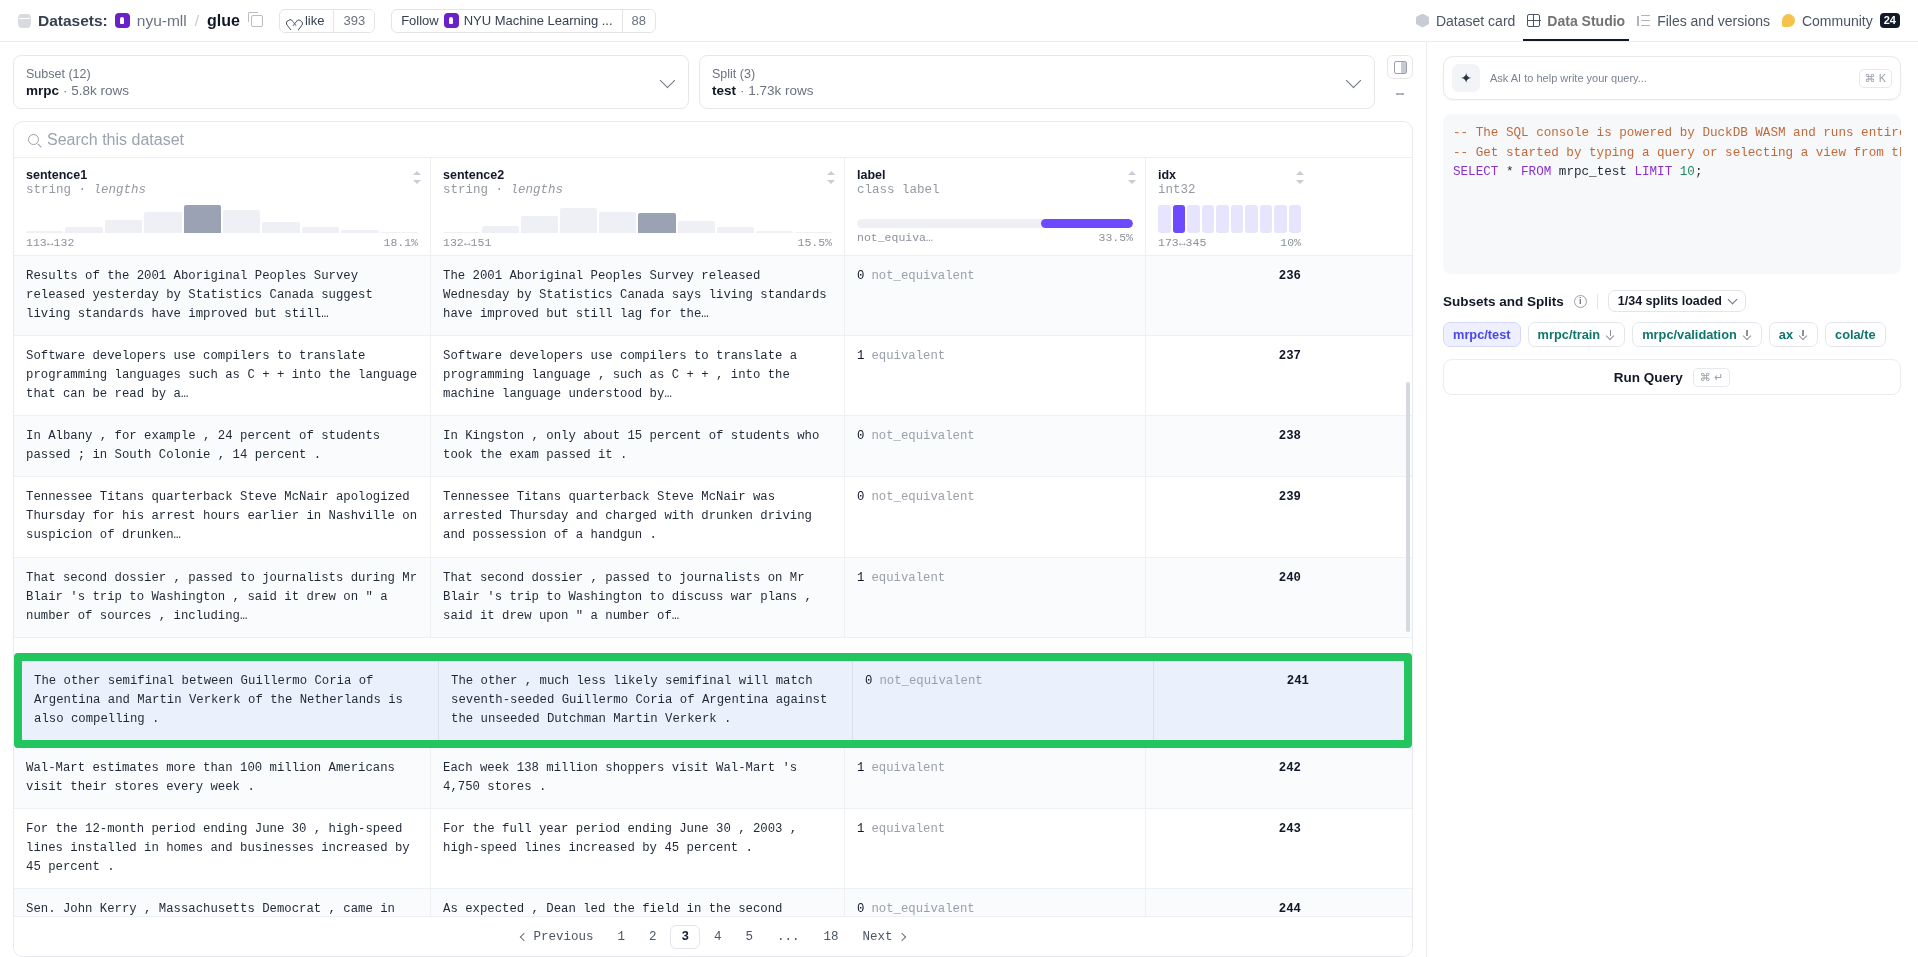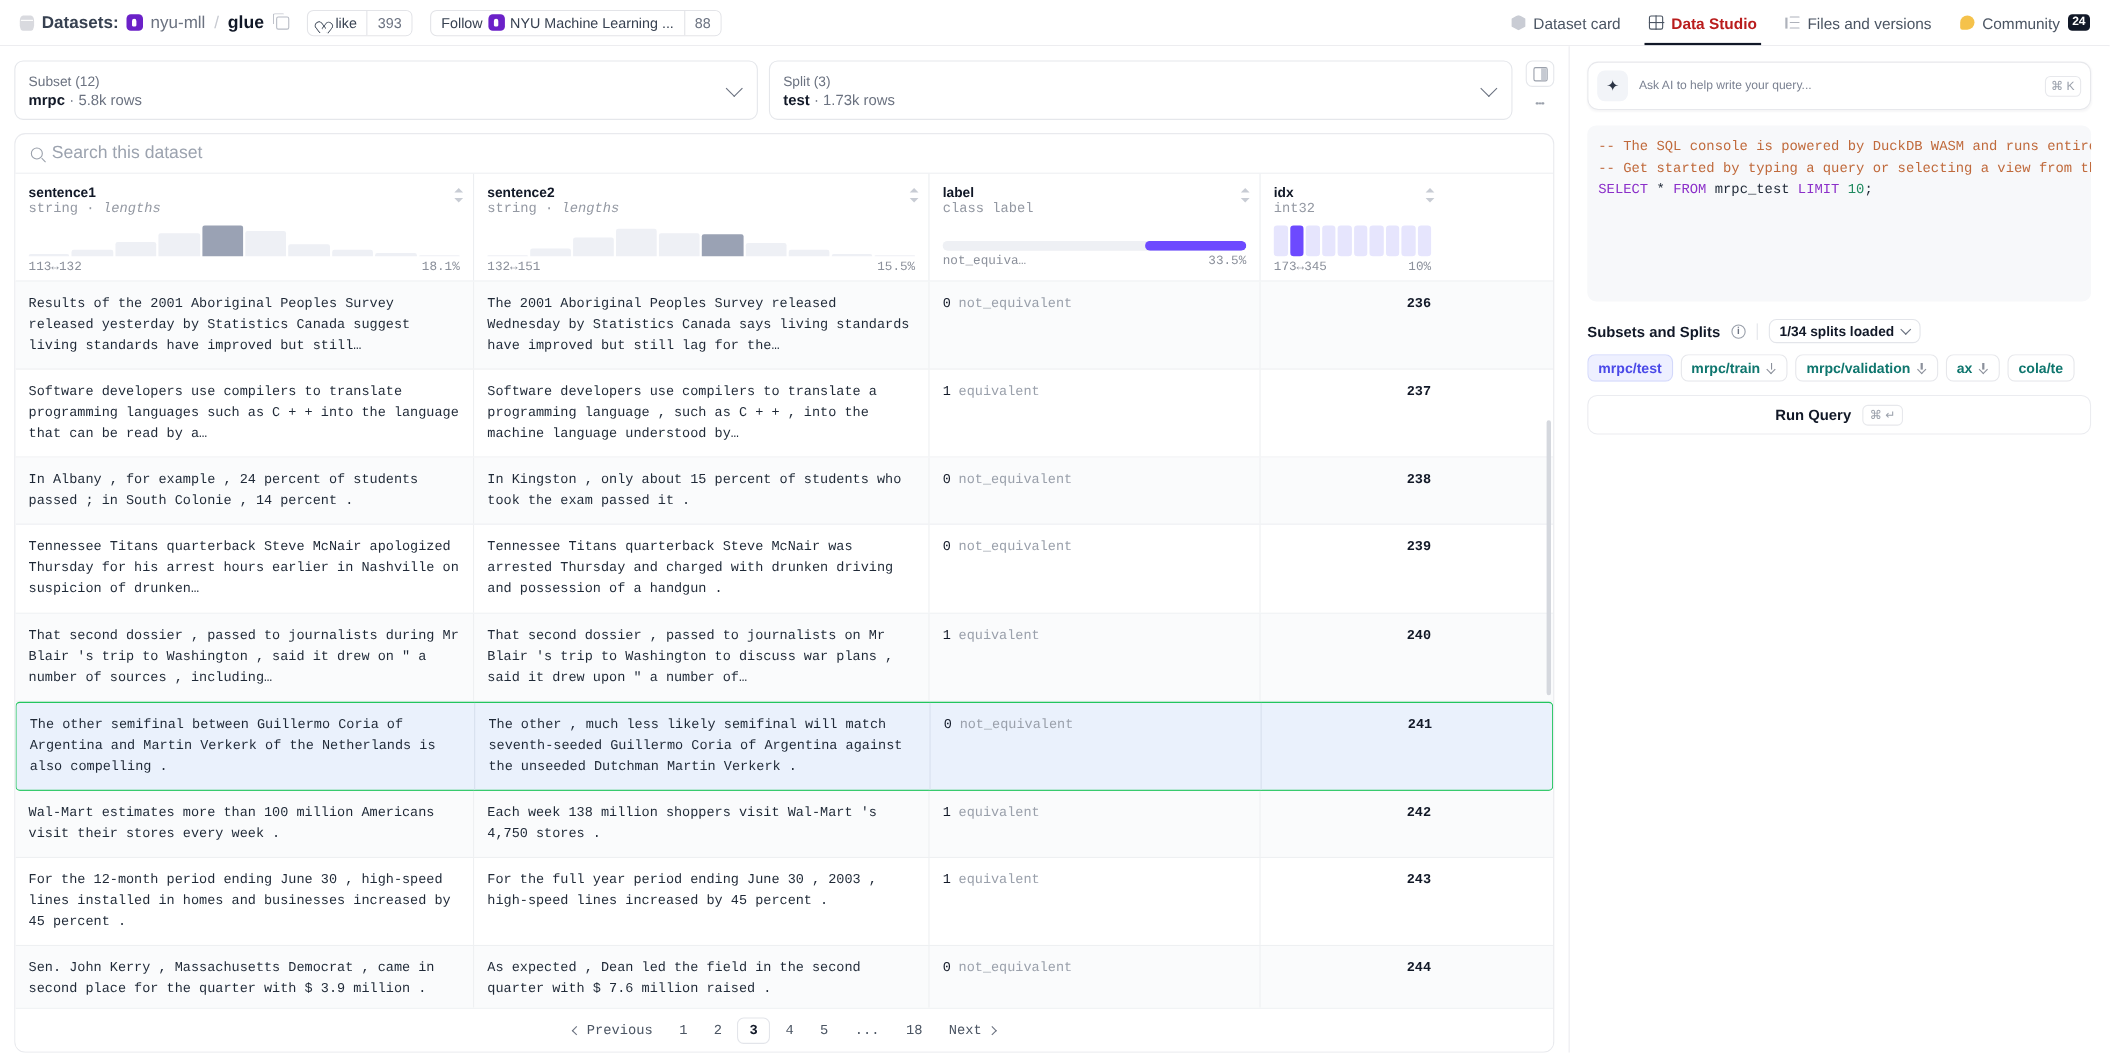--- a/index.html
+++ b/index.html
@@ -71,27 +71,27 @@
   }
   .heart {
     width: 11px; height: 10px; position: relative; display:inline-block;
   }
   .heart:before, .heart:after{
     content:""; position:absolute; top:0; width:5.5px; height:9px;
     border:1.3px solid #4b5563; border-bottom:none; border-radius:5px 5px 0 0;
   }
   .heart:before{ left:0; transform: rotate(-38deg); transform-origin: bottom right;}
   .heart:after{ right:0; transform: rotate(38deg); transform-origin: bottom left;}
-  .nav-tabs { margin-left: auto; display: flex; align-items: center; gap: 26px; height: 100%; }
+  .nav-tabs { margin-left: auto; display: flex; align-items: center; gap: 12px; height: 100%; }
   .nav-tab {
     display: flex; align-items: center; gap: 7px;
     font-size: 14px; color: #4b5563;
     height: 100%; position: relative; cursor: pointer;
   }
-  .nav-tab.active { color: #b91c1c; font-weight: 700; }
+  .nav-tab.active { color: #737373; font-weight: 700; }
   .nav-tab.active:after{
     content:""; position:absolute; left:-4px; right:-4px; bottom:0; height:2px; background:#111827;
   }
   .ic-card { width:13px; height:14px; background:#c9ccd4;
     clip-path: polygon(50% 0,100% 25%,100% 75%,50% 100%,0 75%,0 25%); }
   .ic-grid { width:13px; height:13px; border:1.3px solid #4b5563; border-radius:2px; position:relative; }
   .ic-grid:before{content:"";position:absolute;left:-1.3px;right:-1.3px;top:4.5px;height:1.3px;background:#4b5563;}
   .ic-grid:after{content:"";position:absolute;top:-1.3px;bottom:-1.3px;left:4.5px;width:1.3px;background:#4b5563;}
   .ic-files { width:13px; height:12px; position:relative; }
   .ic-files span{position:absolute;left:4px;height:1.6px;background:#aeb2bb;border-radius:1px;}
@@ -163,21 +163,21 @@
   .hist .bar.sel { background:#9aa2b4; }
   .hist.idx .bar { background:#e6e5fd; border-radius:3px;}
   .hist.idx .bar.sel { background:#6d4aff; }
   .hist-foot { display:flex; justify-content:space-between; font-size:11.5px; color:#8b909b; margin-top:3px;}
   .ratio-bar { height:9px; border-radius:5px; background:#eef0f4; display:flex; overflow:hidden; margin-top:22px;}
   .ratio-bar .fill { background:#6d4aff; border-radius:5px;}
 
   .rows { flex:1; overflow:hidden; position:relative; }
   .row { display:flex; border-bottom:1px solid #eef0f2; }
   .row.alt { background:#fafbfc; }
-  .row.selected { background:#eaf1fc; border:1px solid #22c55e; border-radius:4px; }
+  .row.selected { background:#eaf1fc; border:8px solid #22c55e; border-radius:4px;margin-top:15px; }
   .cell { padding: 11px 12px; font-family:"Liberation Mono", monospace; font-size:12.3px;
           color:#1f2937; line-height:1.55; overflow:hidden;}
   .cell + .cell { border-left:1px solid #eef0f2; }
   .row.selected .cell + .cell { border-left:1px solid #d7e0ee; }
   .cell.num { text-align:right; font-weight:700; color:#111827; }
   .lbl-val { color:#111827; font-weight:400;}
   .lbl-txt { color:#9aa0ab; margin-left:7px;}
 
   .c1 { width: 416px; }
   .c2 { width: 414px; }

